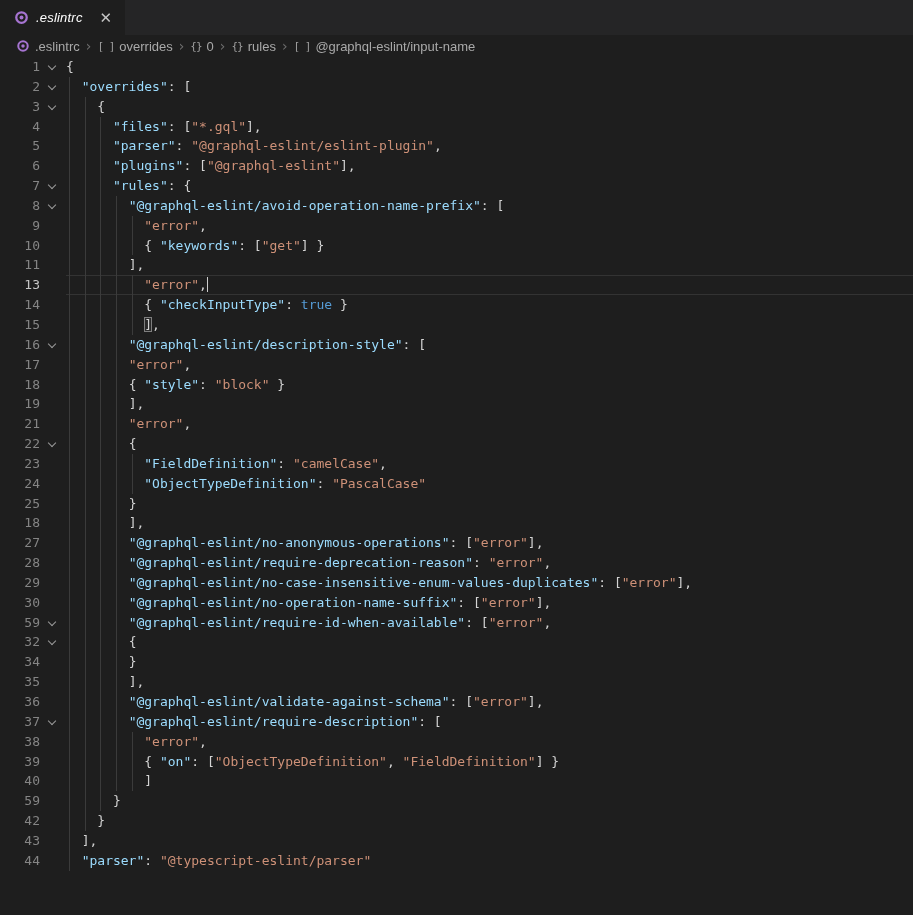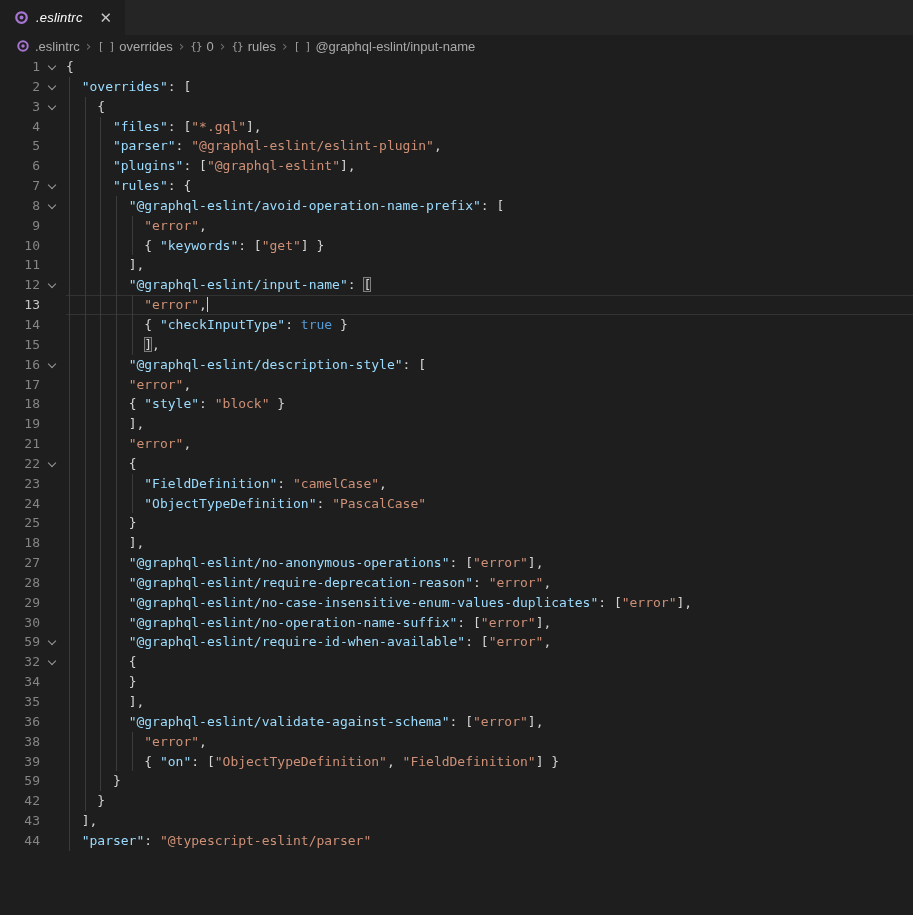--- a/index.html
+++ b/index.html
@@ -159,27 +159,20 @@
     <div class="row">
       <div class="num">10</div>
       <div class="fold"></div>
       <div class="content"><span class="guide" style="left: 3px;"></span><span class="guide" style="left: 18.66px;"></span><span class="guide" style="left: 34.32px;"></span><span class="guide" style="left: 49.98px;"></span><span class="guide" style="left: 65.64px;"></span><span>          </span><span class="tok-p">{ </span><span class="tok-k">"keywords"</span><span class="tok-p">: [</span><span class="tok-s">"get"</span><span class="tok-p">] }</span></div>
     </div>
     <div class="row">
       <div class="num">11</div>
       <div class="fold"></div>
       <div class="content"><span class="guide" style="left: 3px;"></span><span class="guide" style="left: 18.66px;"></span><span class="guide" style="left: 34.32px;"></span><span class="guide" style="left: 49.98px;"></span><span>        </span><span class="tok-p">],</span></div>
     </div>
-    <div class="row">
-      <div class="num">12</div>
-      <div class="fold">
-        <span class="chev"></span>
-      </div>
-      <div class="content"><span class="guide" style="left: 3px;"></span><span class="guide" style="left: 18.66px;"></span><span class="guide" style="left: 34.32px;"></span><span class="guide" style="left: 49.98px;"></span><span>        </span><span class="tok-k">"@graphql-eslint/input-name"</span><span class="tok-p">: </span><span class="tok-pm">[</span></div>
-    </div>
     <div class="row active">
       <div class="num">13</div>
       <div class="fold"></div>
       <div class="content"><span class="guide" style="left: 3px;"></span><span class="guide" style="left: 18.66px;"></span><span class="guide" style="left: 34.32px;"></span><span class="guide" style="left: 49.98px;"></span><span class="guide" style="left: 65.64px;"></span><span>          </span><span class="tok-s">"error"</span><span class="tok-p">,</span><span class="cursor"></span></div>
     </div>
     <div class="row">
       <div class="num">14</div>
       <div class="fold"></div>
       <div class="content"><span class="guide" style="left: 3px;"></span><span class="guide" style="left: 18.66px;"></span><span class="guide" style="left: 34.32px;"></span><span class="guide" style="left: 49.98px;"></span><span class="guide" style="left: 65.64px;"></span><span>          </span><span class="tok-p">{ </span><span class="tok-k">"checkInputType"</span><span class="tok-p">: </span><span class="tok-b">true</span><span class="tok-p"> }</span></div>
     </div>
@@ -285,30 +278,42 @@
       <div class="num">35</div>
       <div class="fold"></div>
       <div class="content"><span class="guide" style="left: 3px;"></span><span class="guide" style="left: 18.66px;"></span><span class="guide" style="left: 34.32px;"></span><span class="guide" style="left: 49.98px;"></span><span>        </span><span class="tok-p">],</span></div>
     </div>
     <div class="row">
       <div class="num">36</div>
       <div class="fold"></div>
       <div class="content"><span class="guide" style="left: 3px;"></span><span class="guide" style="left: 18.66px;"></span><span class="guide" style="left: 34.32px;"></span><span class="guide" style="left: 49.98px;"></span><span>        </span><span class="tok-k">"@graphql-eslint/validate-against-schema"</span><span class="tok-p">: [</span><span class="tok-s">"error"</span><span class="tok-p">],</span></div>
     </div>
     <div class="row">
+      <div class="num">37</div>
+      <div class="fold">
+        <span class="chev"></span>
+      </div>
+      <div class="content"><span class="guide" style="left: 3px;"></span><span class="guide" style="left: 18.66px;"></span><span class="guide" style="left: 34.32px;"></span><span class="guide" style="left: 49.98px;"></span><span>        </span><span class="tok-k">"@graphql-eslint/require-description"</span><span class="tok-p">: [</span></div>
+    </div>
+    <div class="row">
       <div class="num">38</div>
       <div class="fold"></div>
       <div class="content"><span class="guide" style="left: 3px;"></span><span class="guide" style="left: 18.66px;"></span><span class="guide" style="left: 34.32px;"></span><span class="guide" style="left: 49.98px;"></span><span class="guide" style="left: 65.64px;"></span><span>          </span><span class="tok-s">"error"</span><span class="tok-p">,</span></div>
     </div>
     <div class="row">
       <div class="num">39</div>
       <div class="fold"></div>
       <div class="content"><span class="guide" style="left: 3px;"></span><span class="guide" style="left: 18.66px;"></span><span class="guide" style="left: 34.32px;"></span><span class="guide" style="left: 49.98px;"></span><span class="guide" style="left: 65.64px;"></span><span>          </span><span class="tok-p">{ </span><span class="tok-k">"on"</span><span class="tok-p">: [</span><span class="tok-s">"ObjectTypeDefinition"</span><span class="tok-p">, </span><span class="tok-s">"FieldDefinition"</span><span class="tok-p">] }</span></div>
     </div>
     <div class="row">
+      <div class="num">40</div>
+      <div class="fold"></div>
+      <div class="content"><span class="guide" style="left: 3px;"></span><span class="guide" style="left: 18.66px;"></span><span class="guide" style="left: 34.32px;"></span><span class="guide" style="left: 49.98px;"></span><span class="guide" style="left: 65.64px;"></span><span>          </span><span class="tok-p">]</span></div>
+    </div>
+    <div class="row">
       <div class="num">59</div>
       <div class="fold"></div>
       <div class="content"><span class="guide" style="left: 3px;"></span><span class="guide" style="left: 18.66px;"></span><span class="guide" style="left: 34.32px;"></span><span>      </span><span class="tok-p">}</span></div>
     </div>
     <div class="row">
       <div class="num">42</div>
       <div class="fold"></div>
       <div class="content"><span class="guide" style="left: 3px;"></span><span class="guide" style="left: 18.66px;"></span><span>    </span><span class="tok-p">}</span></div>
     </div>
     <div class="row">

